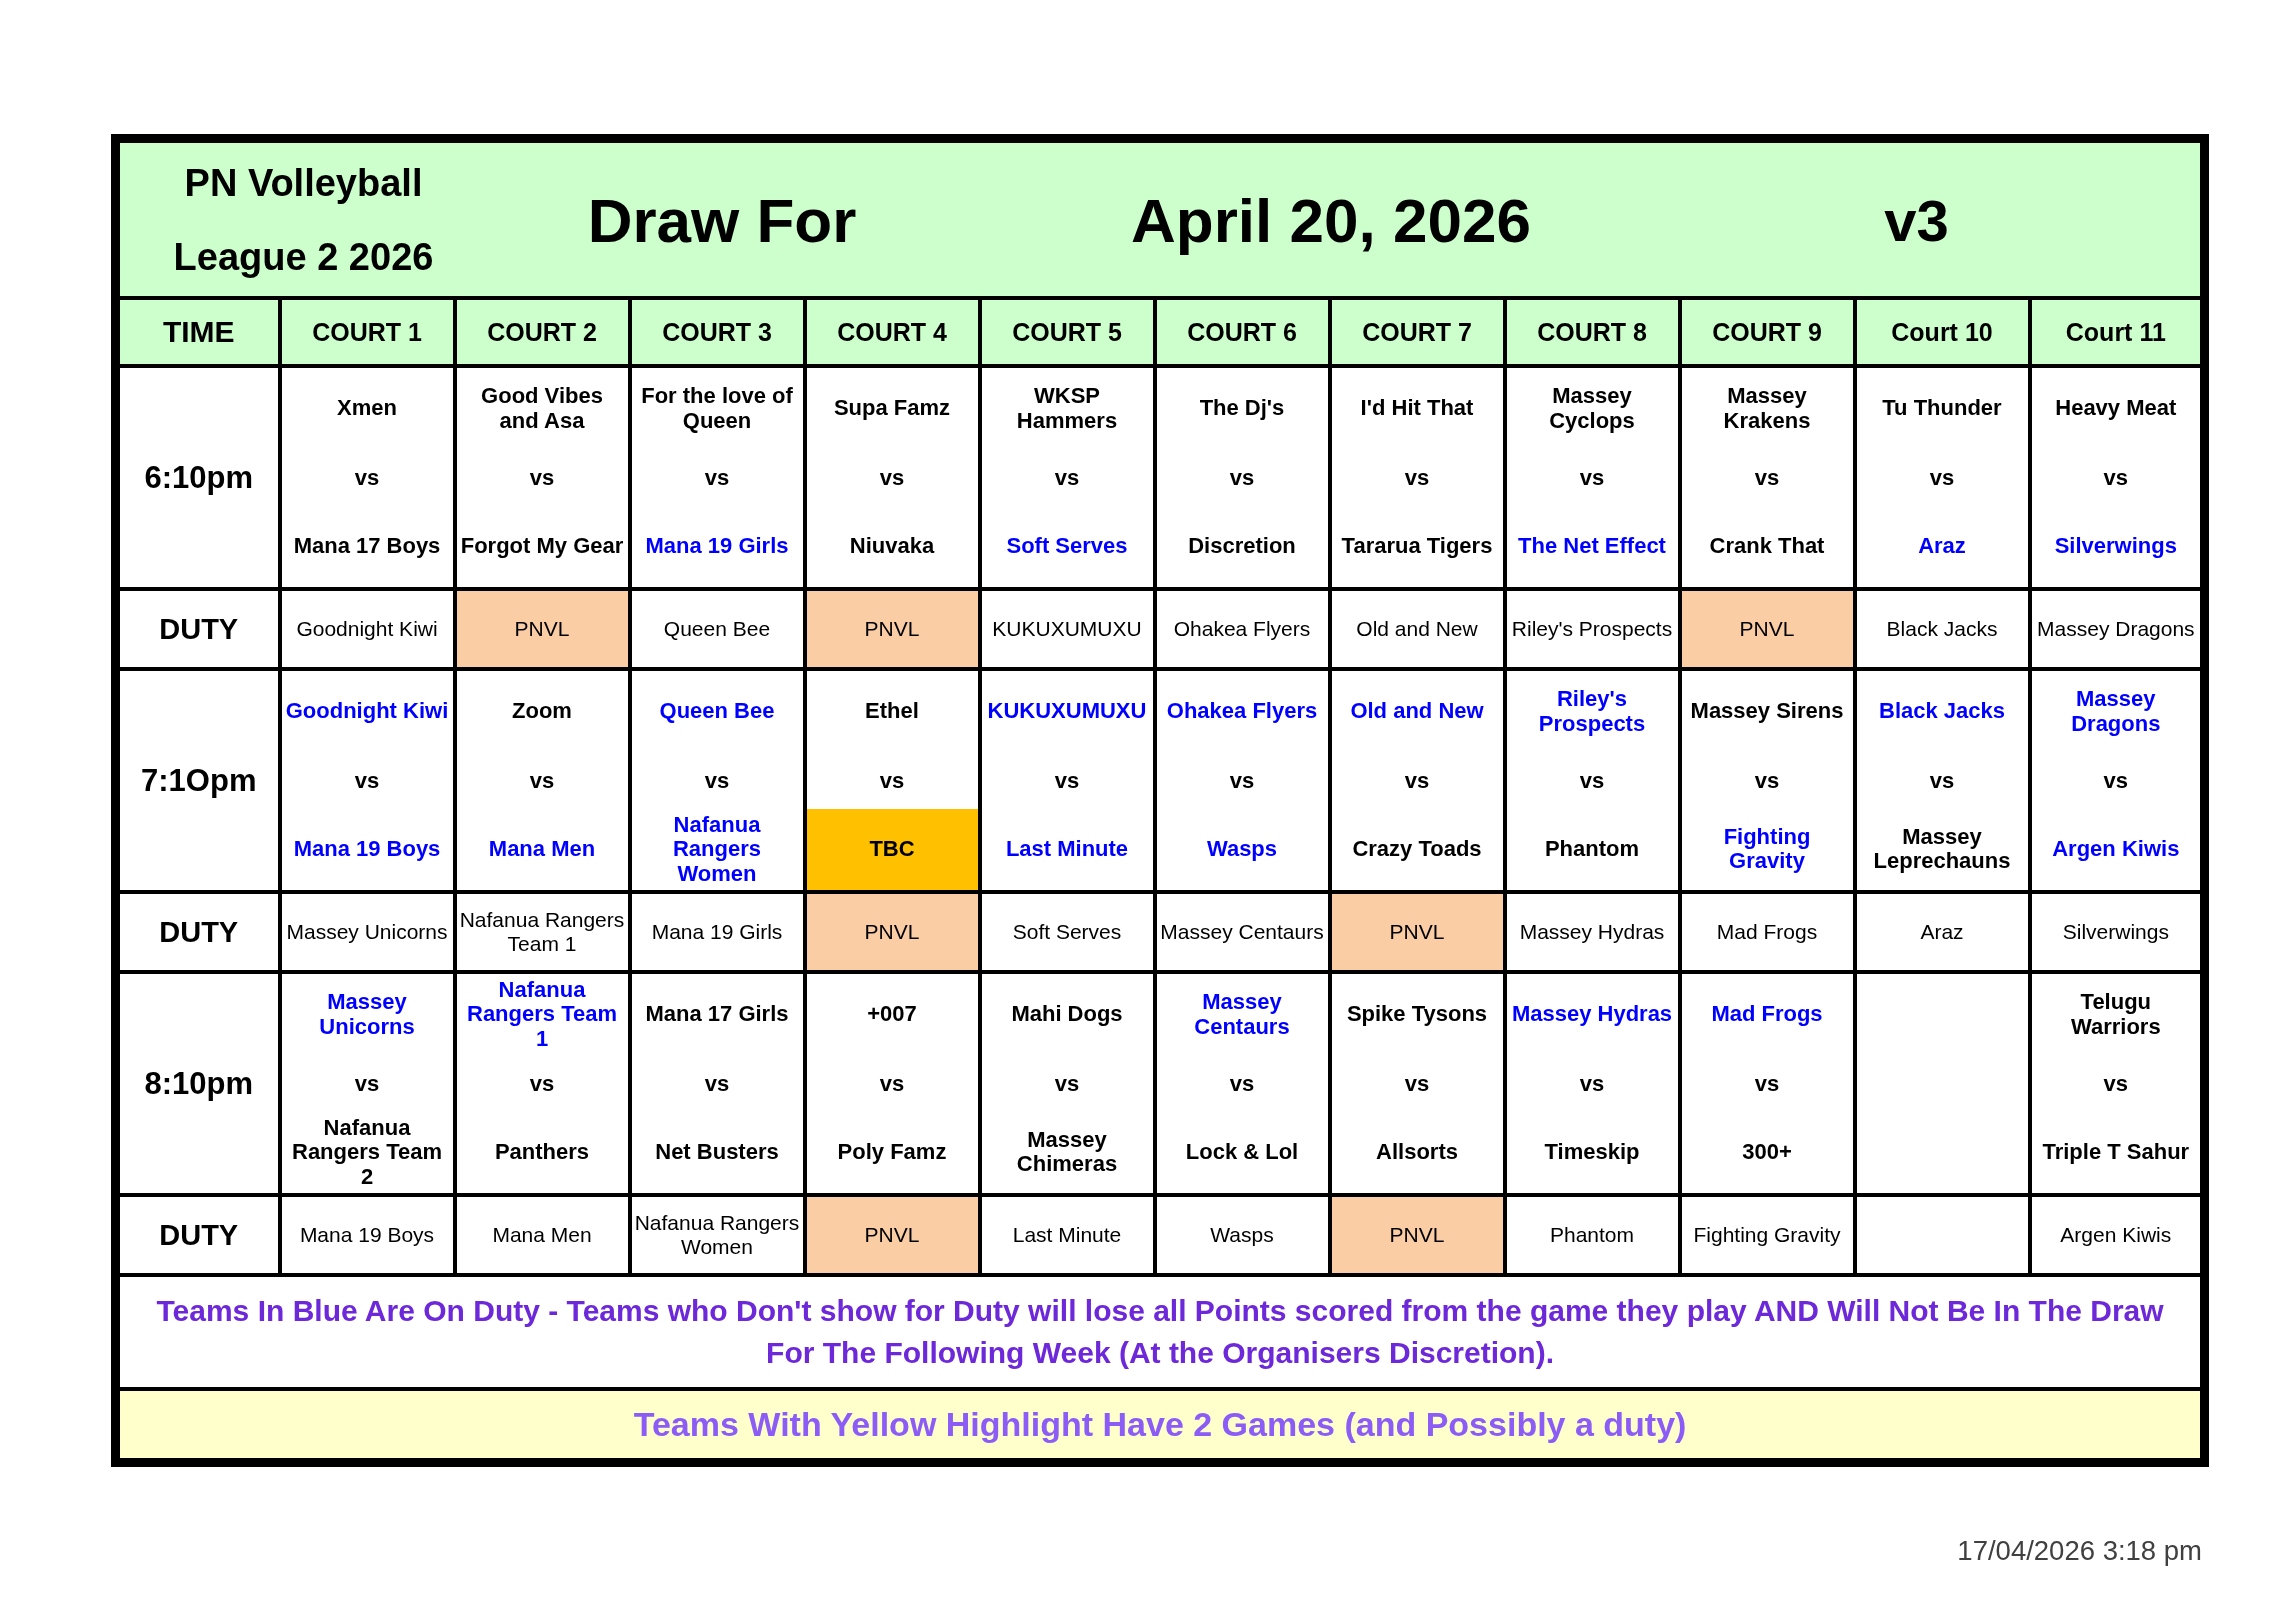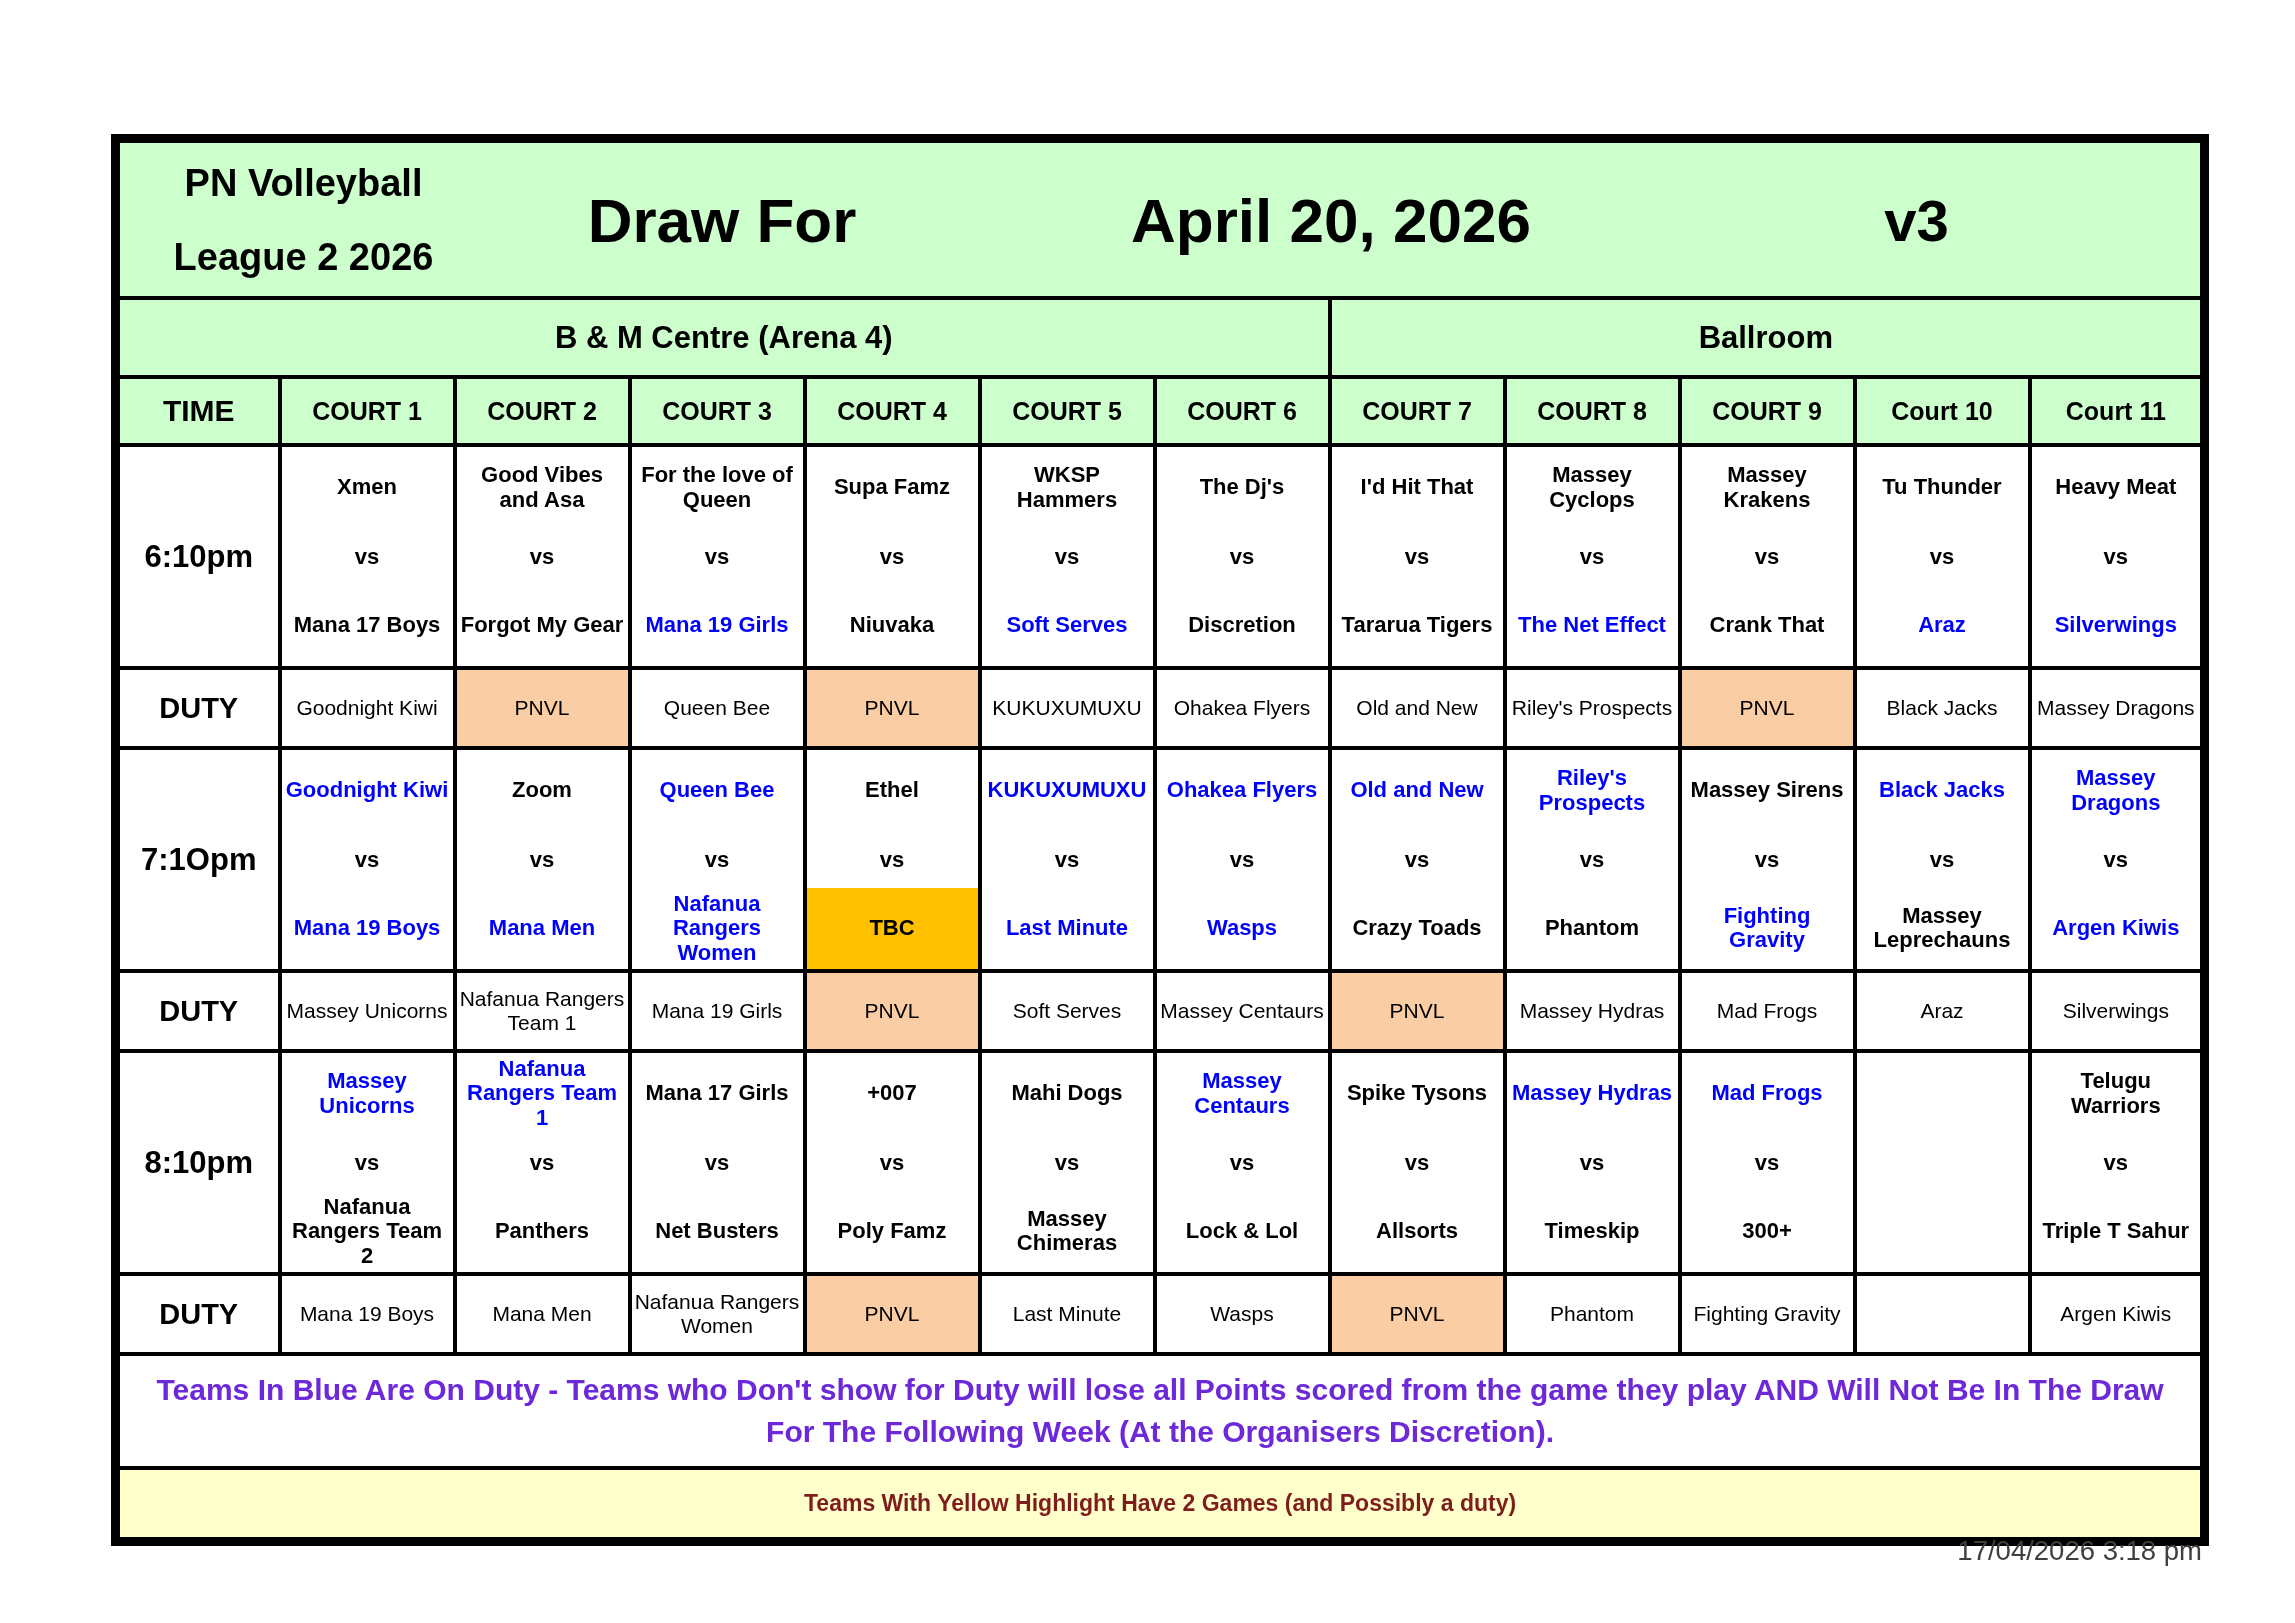--- a/index.html
+++ b/index.html
@@ -35,21 +35,21 @@
   .team{flex:0 0 37%;display:flex;align-items:center;justify-content:center;
         font-weight:bold;font-size:22px;line-height:1.1;padding:0 3.3px;overflow:hidden;}
   .vs-box{flex:1 1 auto;display:flex;align-items:center;justify-content:center;
           font-weight:bold;font-size:22px;}
   .blue{color:#0000FF;}
   .gold{background:#FFC000;}
   td.pnvl{background:#FACDA5;text-align:right;}
 
   .r-note1 td{height:110px;background:#ffffff;color:#6d28d9;font-weight:bold;
               font-size:30px;line-height:1.4;padding:0 19.6px;}
-  .r-note2 td{height:65px;background:#FFFFCC;color:#7f1d1d;font-weight:bold;font-size:23px;}
+  .r-note2 td{height:65px;background:#FFFFCC;color:#8b5cf6;font-weight:bold;font-size:34px;}
   .timestamp{position:absolute;left:111px;top:1535px;width:2091px;text-align:right;
              font-size:27.5px;color:#404040;}
 </style>
 </head>
 <body>
 
 <div class="page">
   <table class="draw">
     <colgroup>
       <col class="c-time">
@@ -72,24 +72,20 @@
         <div class="league">
           <div>PN Volleyball</div>
           <div>League 2 2026</div>
         </div>
         <div class="draw-for">Draw For</div>
         <div class="draw-date">April 20, 2026</div>
         <div class="version">v3</div>
       </td>
     </tr>
 
-    <tr class="r-venue">
-      <td colspan="7">B &amp; M Centre (Arena 4)</td>
-      <td colspan="5">Ballroom</td>
-    </tr>
 
     <tr class="r-header" id="header-row">
           <td>TIME</td>
           <td>COURT 1</td>
           <td>COURT 2</td>
           <td>COURT 3</td>
           <td>COURT 4</td>
           <td>COURT 5</td>
           <td>COURT 6</td>
           <td>COURT 7</td>

